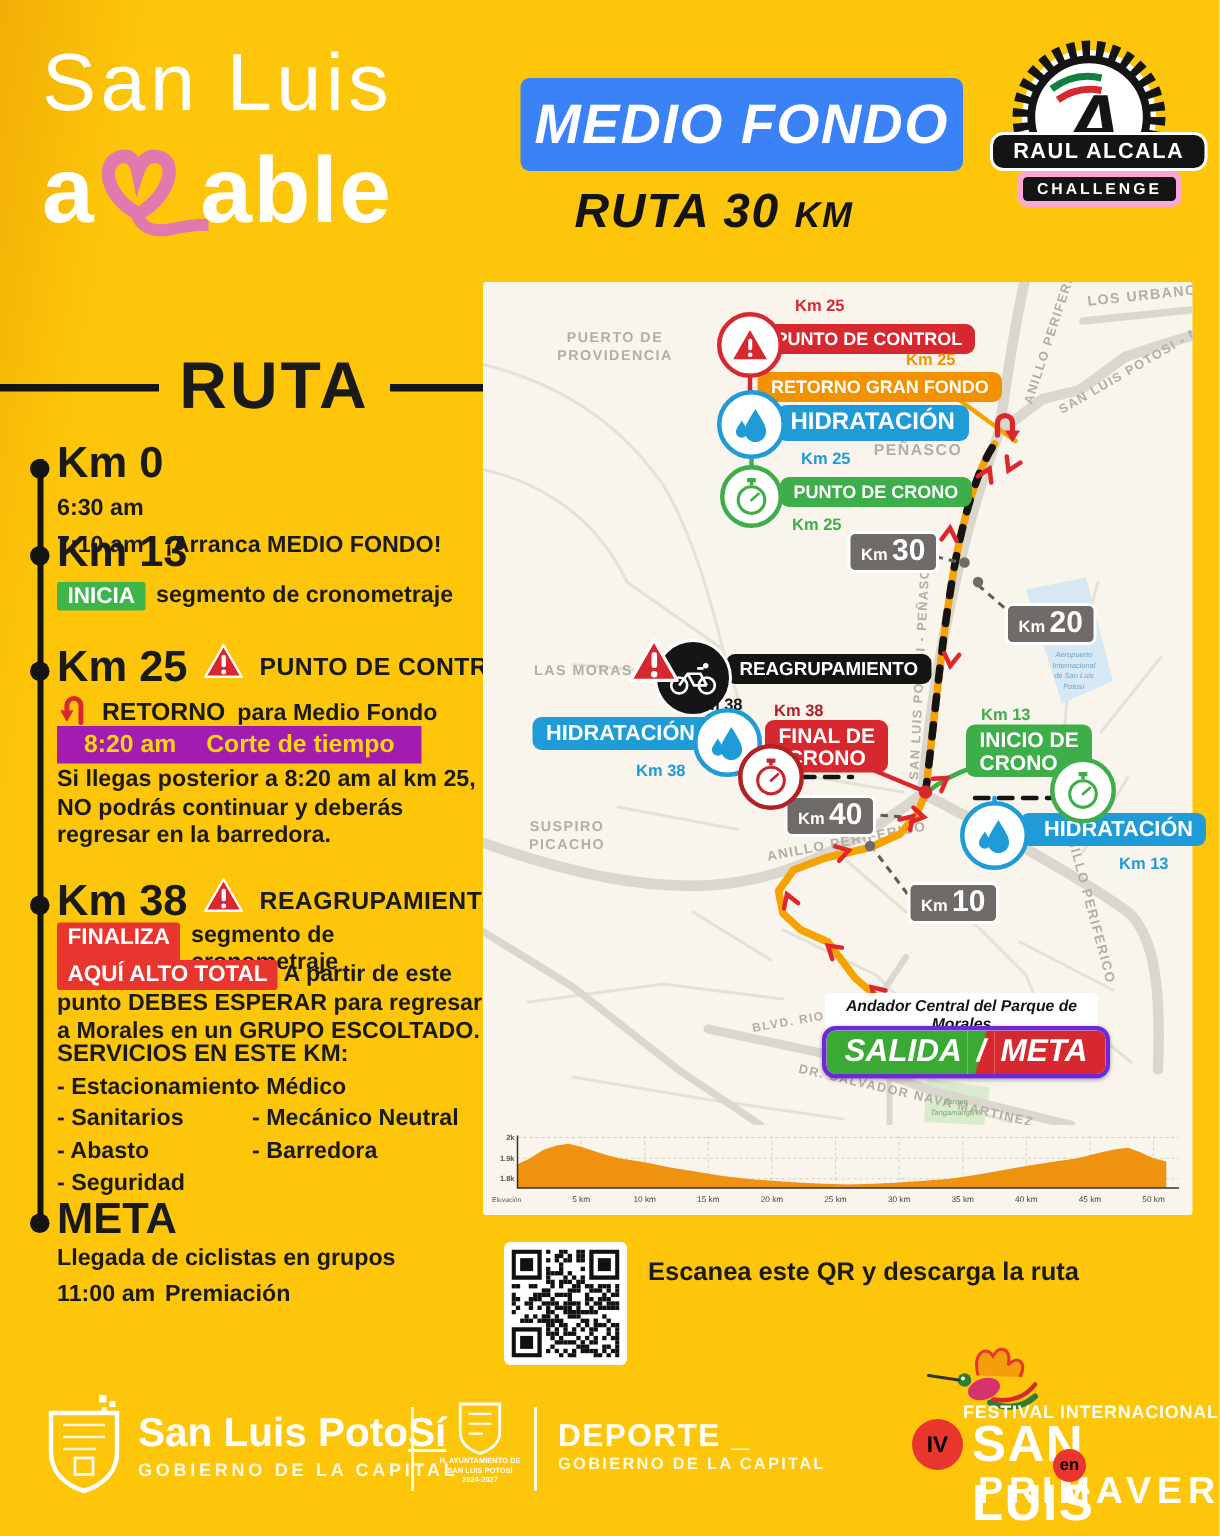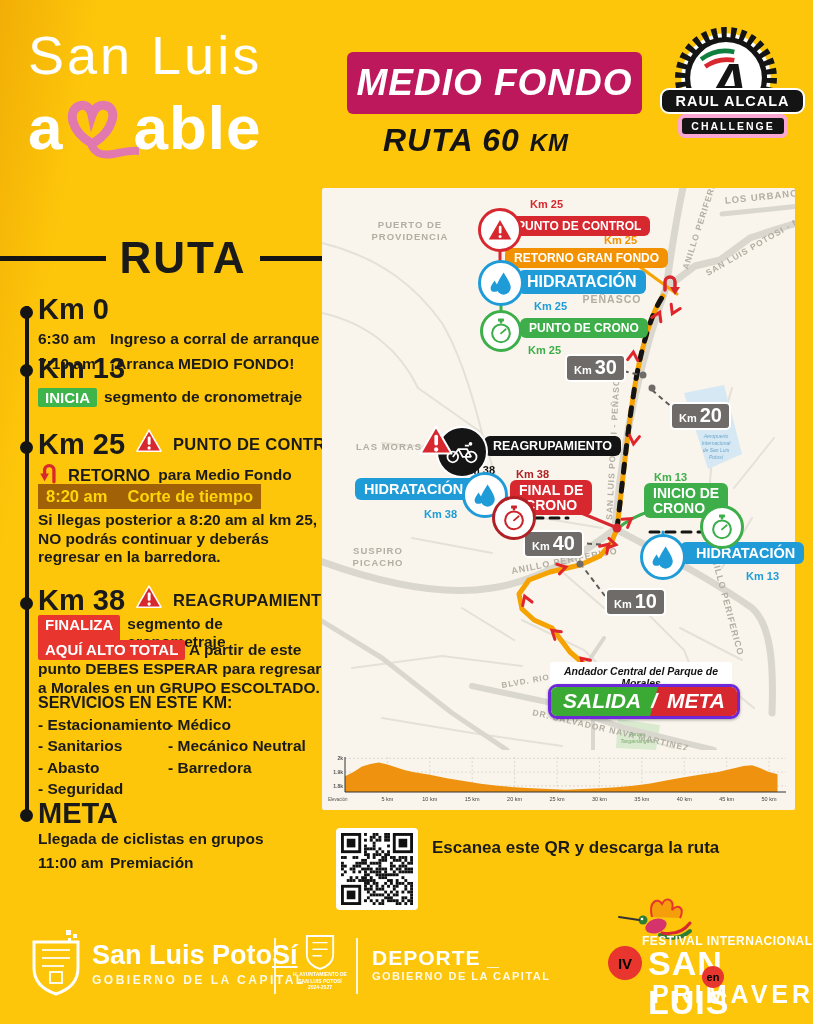--- a/index.html
+++ b/index.html
@@ -8,21 +8,21 @@
     position:relative; overflow:hidden;
     font-family:"Liberation Sans", sans-serif;
     background:linear-gradient(100deg,#F2AE06 0%,#FDC60A 10%,#FDC60A 100%);
     color:#1A1A1A;
   }
   .abs { position:absolute; }
 
   
   .brand-line1 { left:28px; top:24px; font-size:54px; font-weight:400; color:#fff; letter-spacing:3px; }
   .brand-line2 { left:28px; top:92px; font-size:62px; font-weight:800; color:#fff; letter-spacing:1px; display:flex; align-items:center; }
-  .event-bar { left:347px; top:52px; width:295px; height:62px; background:#be185d; border-radius:6px;
+  .event-bar { left:347px; top:52px; width:295px; height:62px; background:#3b82f6; border-radius:6px;
                display:flex; align-items:center; justify-content:center; }
   .event-bar span { color:#fff; font-style:italic; font-weight:800; font-size:37px; letter-spacing:1px; }
   .event-sub { left:383px; top:122px; font-style:italic; font-weight:800; font-size:32px; color:#141414; letter-spacing:1px; }
   .event-sub .unit { font-size:24px; }
   .ra-logo { left:660px; top:26px; width:145px; height:135px; }
   .ra-gear { position:absolute; left:14px; top:0; width:104px; height:104px; }
   .ra-banner { position:absolute; left:0px; top:62px; width:145px; background:#141414; border:2px solid #fff;
                border-radius:9px; color:#fff; font-weight:800; font-size:14.5px; text-align:center; padding:3px 0; letter-spacing:1px; }
   .ra-banner2 { position:absolute; left:18px; top:88px; width:110px; background:#141414; border:4px solid #f9a8d4;
                border-radius:7px; color:#fff; font-weight:700; font-size:10.5px; text-align:center; padding:2px 0; letter-spacing:2px; }
@@ -32,21 +32,21 @@
   .ruta-head .rule { height:5px; background:#141414; flex:1; }
   .ruta-head .txt { font-size:44px; font-weight:800; letter-spacing:2px; margin:0 14px; }
   .tl-line { left:25px; top:306px; width:3.5px; height:508px; background:#141414; }
   .bullet { width:13px; height:13px; border-radius:50%; background:#141414; left:20px; }
   .km-title { left:38px; font-size:29px; font-weight:800; display:flex; align-items:center; gap:10px; }
   .km-alert { font-size:16.5px; font-weight:800; letter-spacing:.3px; }
   .rowline { left:38px; width:282px; font-size:15.5px; font-weight:700; display:flex; }
   .rowline .t { width:72px; flex:none; }
   .badge-green { background:#3DB54A; color:#fff; font-weight:800; padding:1px 7px; border-radius:2px; font-size:15px; display:inline-block; }
   .badge-red { background:#E8352E; color:#fff; font-weight:800; padding:1px 7px; border-radius:2px; font-size:15px; display:inline-block; }
-  .badge-black { background:#a16207; color:#FFD60A; display:inline-flex; gap:20px; padding:3px 8px; font-weight:800; font-size:16.5px; }
+  .badge-black { background:#a21caf; color:#FFD60A; display:inline-flex; gap:20px; padding:3px 18px; font-weight:800; font-size:16.5px; }
   .note { left:38px; width:286px; font-size:15.5px; font-weight:700; line-height:1.2; }
   .svc-col { font-size:15.5px; font-weight:700; line-height:1.38; }
 
   
   .map-panel { left:322px; top:188px; width:473px; height:622px; background:#F9F5EC; border-radius:2px; }
   .map-svg { position:absolute; left:0; top:0; }
   .map-badge { position:absolute; border-radius:6px; color:#fff; font-weight:800; white-space:nowrap; padding:3px 9px; z-index:3; }
   .map-circle { position:absolute; background:#fff; border-radius:50%; display:flex; align-items:center; justify-content:center; z-index:4; }
   .kmlab { position:absolute; font-size:11px; font-weight:800; z-index:4; }
   .kmtag { position:absolute; background:#6E6B68; border:2px solid #fff; border-radius:5px; color:#fff;
@@ -89,21 +89,21 @@
       <path d="M30,46 C32,55 40,59 52,57 C63,55 70,53 77,54" fill="none" stroke="#E279AE" stroke-width="8" stroke-linecap="round"></path>
     </svg>
   </span>
   <span>able</span>
 </div>
 
 <div class="abs event-bar">
   <span>MEDIO FONDO</span>
 </div>
 <div class="abs event-sub">
-  <span>RUTA 60</span>
+  <span>RUTA 30</span>
   <span class="unit">KM</span>
 </div>
 
 <div class="abs ra-logo">
   <svg class="ra-gear" viewBox="0 0 100 100">
     <circle cx="50" cy="50" r="43" fill="#fff" stroke="#141414" stroke-width="12" stroke-dasharray="5 4"></circle>
     <circle cx="50" cy="50" r="37" fill="#fff" stroke="#141414" stroke-width="5"></circle>
     <path d="M26,32 q15,-11 32,-7" stroke="#108040" stroke-width="4.5" fill="none"></path>
     <path d="M30,39 q13,-9 28,-6" stroke="#D7282F" stroke-width="4.5" fill="none"></path>
     <text x="53" y="72" font-size="52" font-weight="bold" font-style="italic" text-anchor="middle" fill="#141414">A</text>
@@ -120,21 +120,20 @@
 <div class="abs tl-line"></div>
 <div class="abs bullet" style="top:306px"></div>
 <div class="abs bullet" style="top:364px"></div>
 <div class="abs bullet" style="top:441px"></div>
 <div class="abs bullet" style="top:597px"></div>
 <div class="abs bullet" style="top:809px"></div>
 
 <div class="abs km-title" style="top:293px">Km 0</div>
 <div class="abs rowline" style="top:330px">
   <span class="t">6:30 am</span>
-  <span>Ingreso a corral de arranque</span>
 </div>
 <div class="abs rowline" style="top:355px">
   <span class="t">7:10 am</span>
   <span>¡Arranca MEDIO FONDO!</span>
 </div>
 
 <div class="abs km-title" style="top:352px">Km 13</div>
 <div class="abs rowline" style="top:388px; gap:7px">
   <span class="badge-green">INICIA</span>
   <span>segmento de cronometraje</span>

